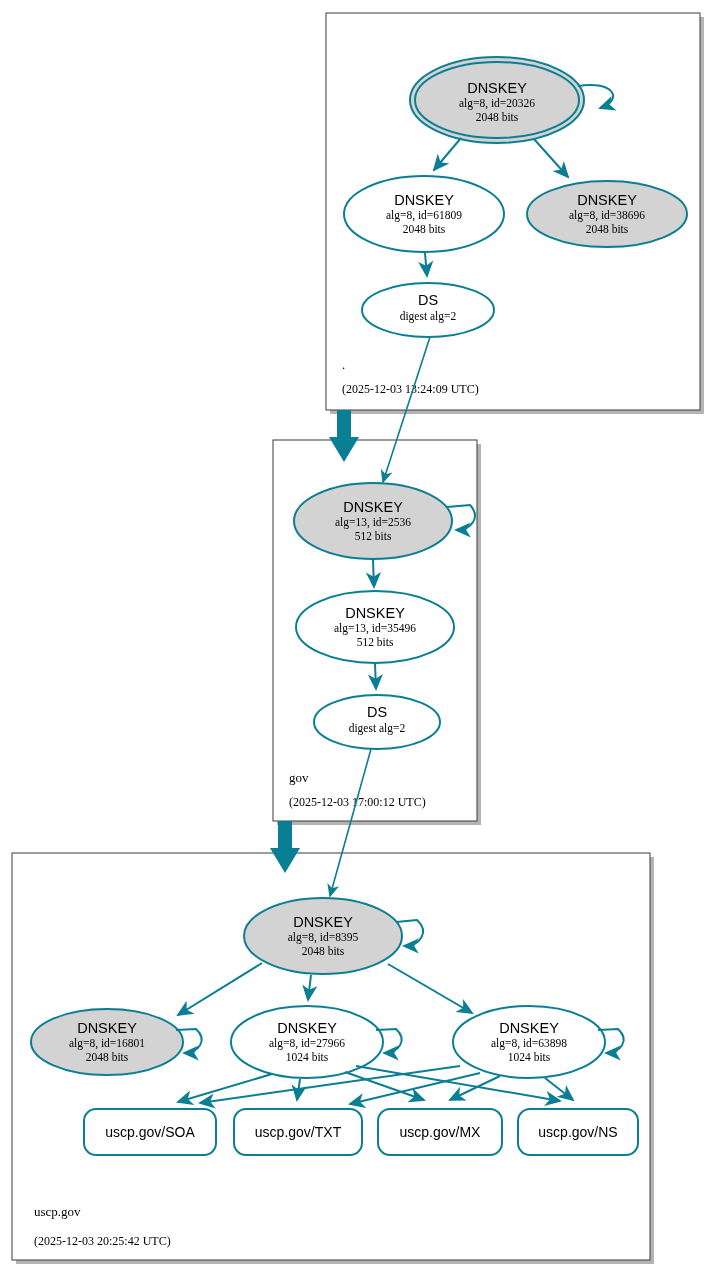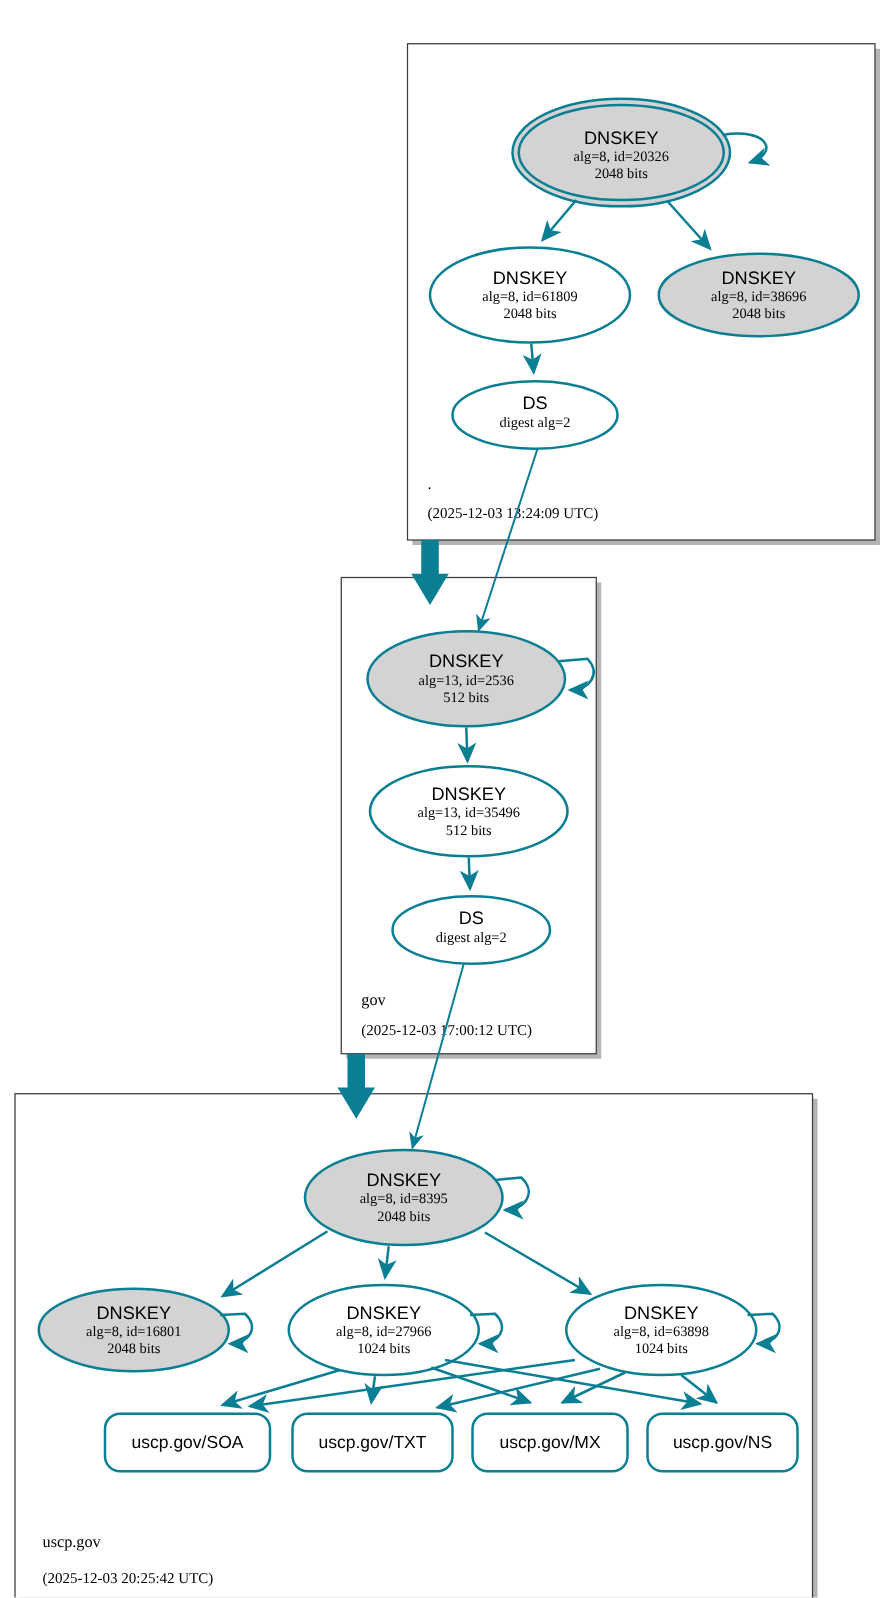--- a/index.html
+++ b/index.html
@@ -1,18 +1,18 @@
 <!DOCTYPE html>
 <html><head>
 <meta charset="utf-8">
 <style>
   html,body{margin:0;padding:0;background:#ffffff;}
   body{width:713px;height:1278px;position:relative;overflow:hidden;
        font-family:"Liberation Sans", sans-serif;}
-  #stage{position:absolute;left:0;top:0;width:713px;height:908px;margin-top:22px;}
+  #stage{position:absolute;left:0;top:0;width:713px;height:908px;}
   svg{display:block;}
   .zone-box{fill:#ffffff;stroke:#3b3b3b;stroke-width:1;}
   .zone-shadow{fill:#b4b4b4;}
   .node-ell{stroke:#0a7e93;stroke-width:2;}
   .ell-secure{fill:#d3d3d3;}
   .ell-plain{fill:#ffffff;}
   .rr-box{fill:#ffffff;stroke:#0a7e93;stroke-width:2;}
   .edge{stroke:#0a7e93;stroke-width:2;fill:none;}
   .edge-thin{stroke:#0a7e93;stroke-width:1.6;fill:none;}
   .arrowfill{fill:#0a7e93;}

